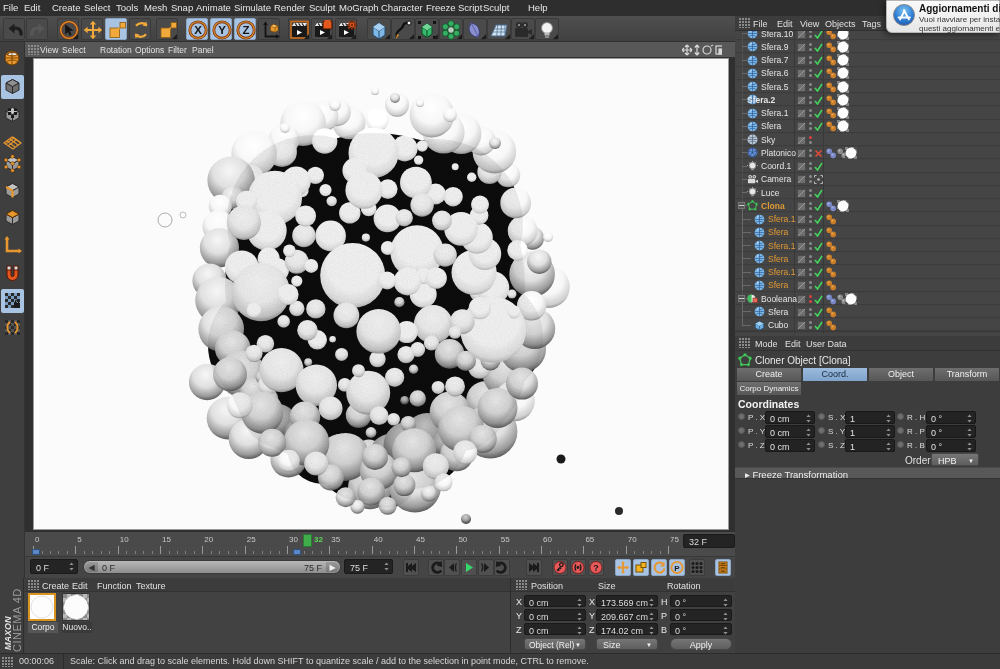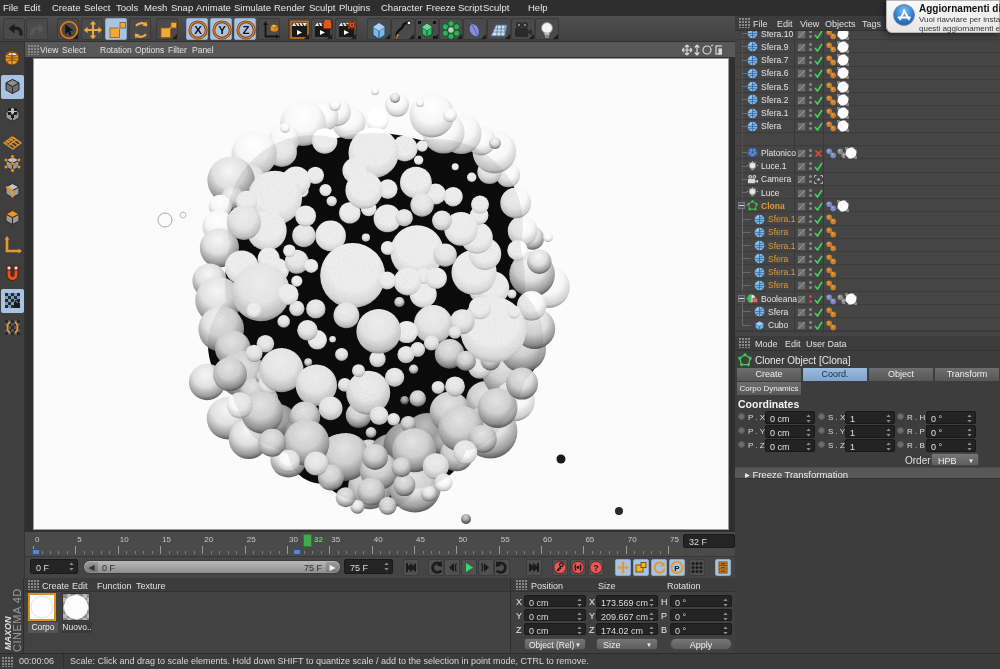--- a/index.html
+++ b/index.html
@@ -76,21 +76,21 @@
       <span style="left:24px">Edit</span>
       <span style="left:52px">Create</span>
       <span style="left:84px">Select</span>
       <span style="left:116px">Tools</span>
       <span style="left:144px">Mesh</span>
       <span style="left:171px">Snap</span>
       <span style="left:196px">Animate</span>
       <span style="left:234px">Simulate</span>
       <span style="left:274px">Render</span>
       <span style="left:309px">Sculpt</span>
-      <span style="left:339px">Plugins</span>
+      <span style="left:339px">MoGraph</span>
       <span style="left:381px">Character</span>
       <span style="left:426px">Freeze</span>
       <span style="left:458px">Script</span>
       <span style="left:483px">Sculpt</span>
       <span style="left:528px">Help</span>
     </div>
 <div class="abs" id="toolbar">
       <div class="tbtn" style="left:3px;width:22px">
         <svg width="20" height="20" viewBox="0 0 20 20">
           <path d="M3.5 8.5 L9.5 3.5 L9.5 13.5z" fill="#1e1e1e"></path>
@@ -1246,21 +1246,21 @@
           <circle cx="6" cy="6" r="5.4" fill="#fdfdfd"></circle>
         </svg>
       </div>
       <div class="omrow" style="top:77.4px">
         <div style="position:absolute;left:7px;top:6px;width:5px;height:1px;background:#6a6a6a"></div>
         <svg style="position:absolute;left:12px;top:1px" width="11" height="11" viewBox="0 0 12 12">
           <circle cx="6" cy="6" r="5.3" fill="#7ab6e8"></circle>
           <path d="M.7 6h10.6M6 .7v10.6M2.2 3c2.4 1.4 5.2 1.4 7.6 0M2.2 9c2.4-1.4 5.2-1.4 7.6 0" stroke="#35639a" stroke-width=".8" fill="none"></path>
           <circle cx="4" cy="3.5" r="1.2" fill="#b8dcf8" opacity=".8"></circle>
         </svg>
-        <span class="nm" style="left:26px;font-weight:normal">Sfera.2</span>
+        <span class="nm" style="left:12px;font-weight:bold">Sfera.2</span>
         <svg style="position:absolute;left:62px;top:2.5999999999999996px" width="9" height="9">
           <rect x="0.5" y="0.5" width="8" height="8" fill="#6e6e6e" stroke="#4a4a4a"></rect>
           <path d="M8 1L1 8" stroke="#9a9a9a"></path>
         </svg>
         <div style="position:absolute;left:74px;top:2.5999999999999996px;width:3px;height:3px;border-radius:50%;background:#8a8a8a"></div>
         <div style="position:absolute;left:74px;top:7.6px;width:3px;height:3px;border-radius:50%;background:#8a8a8a"></div>
         <svg style="position:absolute;left:79px;top:2.5999999999999996px" width="9" height="9">
           <path d="M1 5l2.5 3L8 1" stroke="#42d45c" stroke-width="1.6" fill="none"></path>
         </svg>
         <svg style="position:absolute;left:91px;top:1.5999999999999996px" width="11" height="11">
@@ -1368,20 +1368,34 @@
           <rect x="3" y="6" width="3" height="3" fill="#4e4e4e"></rect>
           <rect x="6" y="6" width="3" height="3" fill="#868686"></rect>
           <rect x="9" y="6" width="3" height="3" fill="#4e4e4e"></rect>
           <rect x="0" y="9" width="3" height="3" fill="#4e4e4e"></rect>
           <rect x="3" y="9" width="3" height="3" fill="#868686"></rect>
           <rect x="6" y="9" width="3" height="3" fill="#4e4e4e"></rect>
           <rect x="9" y="9" width="3" height="3" fill="#868686"></rect>
           <circle cx="6" cy="6" r="5.4" fill="#fdfdfd"></circle>
         </svg>
       </div>
+      <div class="omrow" style="top:117.1px">
+        <div style="position:absolute;left:7px;top:6px;width:5px;height:1px;background:#6a6a6a"></div>
+        <svg style="position:absolute;left:12px;top:1px" width="11" height="11" viewBox="0 0 12 12">
+          <circle cx="6" cy="6" r="5.5" fill="#b8c8d8"></circle>
+          <path d="M.5 6h11M6 .5v11M2 3c2.5 1.5 5.5 1.5 8 0M2 9c2.5-1.5 5.5-1.5 8 0" stroke="#5a6a7a" stroke-width=".8" fill="none"></path>
+        </svg>
+        <span class="nm" style="left:26px;font-weight:normal">Sky</span>
+        <svg style="position:absolute;left:62px;top:2.5999999999999996px" width="9" height="9">
+          <rect x="0.5" y="0.5" width="8" height="8" fill="#6e6e6e" stroke="#4a4a4a"></rect>
+          <path d="M8 1L1 8" stroke="#9a9a9a"></path>
+        </svg>
+        <div style="position:absolute;left:74px;top:2.5999999999999996px;width:3px;height:3px;border-radius:50%;background:#e04040"></div>
+        <div style="position:absolute;left:74px;top:7.6px;width:3px;height:3px;border-radius:50%;background:#8a8a8a"></div>
+      </div>
       <div class="omrow" style="top:130.4px">
         <div style="position:absolute;left:7px;top:6px;width:5px;height:1px;background:#6a6a6a"></div>
         <svg style="position:absolute;left:12px;top:1px" width="11" height="11" viewBox="0 0 12 12">
           <circle cx="6" cy="6" r="5.3" fill="#6a94d8"></circle>
           <path d="M6 .7L10.8 4 9 10.5H3L1.2 4z" fill="none" stroke="#23407a" stroke-width=".8"></path>
           <path d="M6 .7V6M1.2 4L6 6M10.8 4L6 6M3 10.5L6 6M9 10.5L6 6" stroke="#23407a" stroke-width=".7"></path>
         </svg>
         <span class="nm" style="left:26px;font-weight:normal">Platonico</span>
         <svg style="position:absolute;left:62px;top:2.5999999999999996px" width="9" height="9">
           <rect x="0.5" y="0.5" width="8" height="8" fill="#6e6e6e" stroke="#4a4a4a"></rect>
@@ -1424,21 +1438,21 @@
           <circle cx="6" cy="6" r="5.4" fill="#fdfdfd"></circle>
         </svg>
       </div>
       <div class="omrow" style="top:143.6px">
         <div style="position:absolute;left:7px;top:6px;width:5px;height:1px;background:#6a6a6a"></div>
         <svg style="position:absolute;left:12px;top:1px" width="11" height="11" viewBox="0 0 12 12">
           <circle cx="6" cy="5" r="3.6" fill="#e8e8e8" stroke="#888"></circle>
           <rect x="4.5" y="8" width="3" height="2" fill="#999"></rect>
           <path d="M6 0v1M1 5H0M12 5h-1M2 1.5l.8.8M10 1.5l-.8.8" stroke="#bbb"></path>
         </svg>
-        <span class="nm" style="left:26px;font-weight:normal">Luce.1</span>
+        <span class="nm" style="left:26px;font-weight:normal">Coord.1</span>
         <svg style="position:absolute;left:62px;top:2.5999999999999996px" width="9" height="9">
           <rect x="0.5" y="0.5" width="8" height="8" fill="#6e6e6e" stroke="#4a4a4a"></rect>
           <path d="M8 1L1 8" stroke="#9a9a9a"></path>
         </svg>
         <div style="position:absolute;left:74px;top:2.5999999999999996px;width:3px;height:3px;border-radius:50%;background:#8a8a8a"></div>
         <div style="position:absolute;left:74px;top:7.6px;width:3px;height:3px;border-radius:50%;background:#8a8a8a"></div>
         <svg style="position:absolute;left:79px;top:2.5999999999999996px" width="9" height="9">
           <path d="M1 5l2.5 3L8 1" stroke="#42d45c" stroke-width="1.6" fill="none"></path>
         </svg>
       </div>

